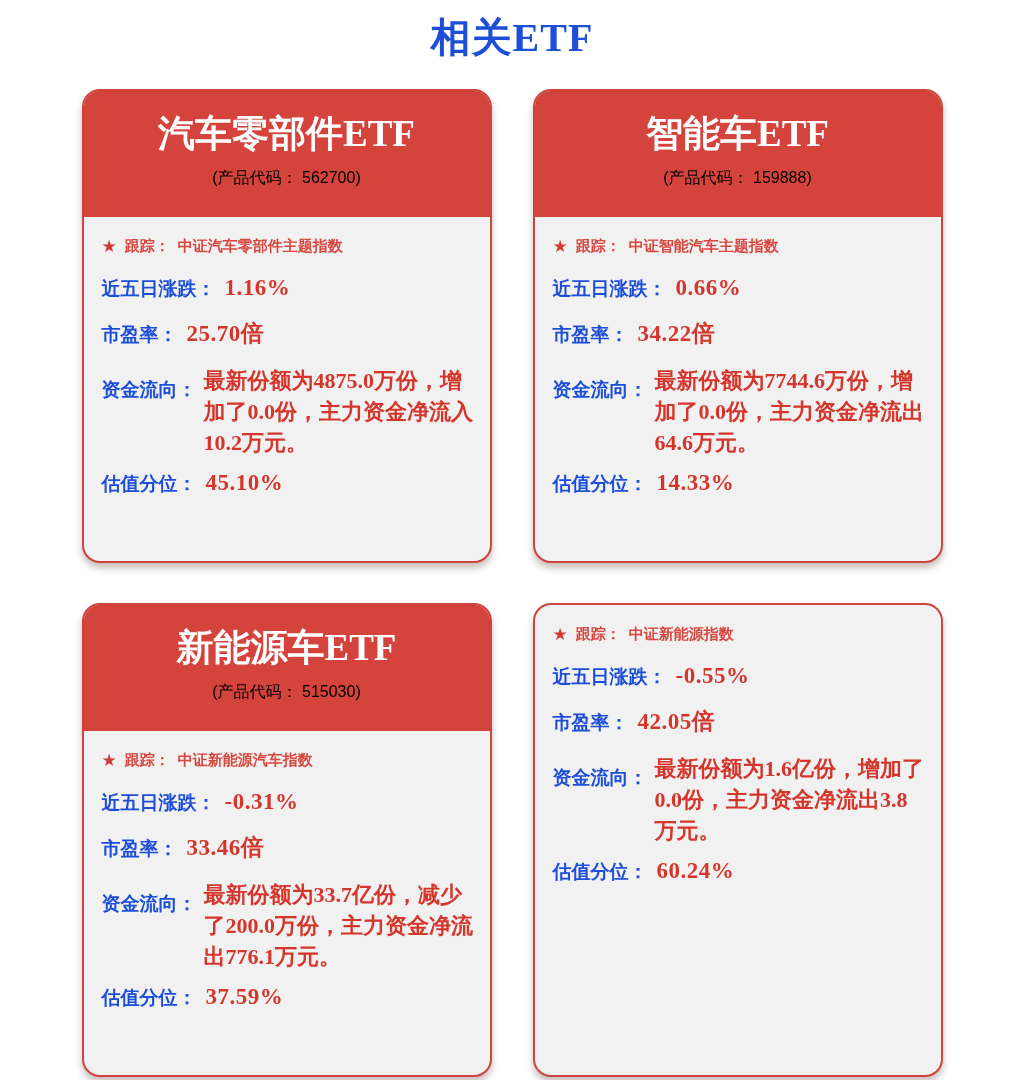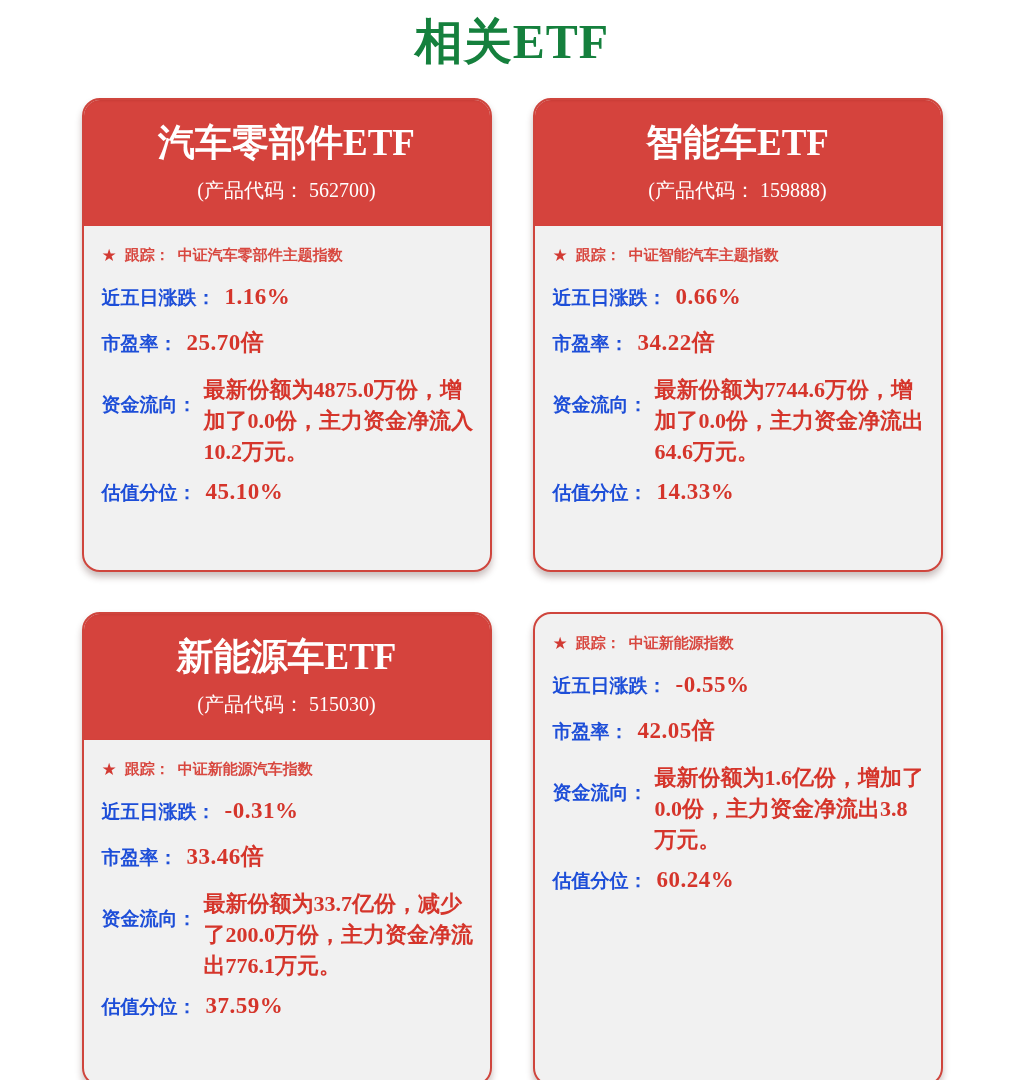--- a/index.html
+++ b/index.html
@@ -9,22 +9,22 @@
     background: #ffffff;
     font-family: "Liberation Sans", "DejaVu Sans", sans-serif;
   }
   .page { width: 1024px; height: 1080px; overflow: hidden; }
 
   .page-title {
     margin: 10px 0 24px 0;
     text-align: center;
     font-family: "Liberation Serif", "DejaVu Serif", serif;
     font-weight: 700;
-    font-size: 48px;
-    color: #15803d;
+    font-size: 40px;
+    color: #1d4ed8;
     letter-spacing: 1px;
   }
 
   .grid {
     display: grid;
     grid-template-columns: 410px 410px;
     column-gap: 41px;
     row-gap: 40px;
     justify-content: center;
   }
@@ -50,23 +50,23 @@
   }
   .card-title {
     font-family: "Liberation Serif", "DejaVu Serif", serif;
     font-weight: 700;
     font-size: 37px;
     color: #ffffff;
     line-height: 42px;
   }
   .card-code {
     margin-top: 13px;
-    font-family: Liberation Serif, serif;
-    font-size: 20px;
-    color: #ffffff;
+    font-family: Liberation Sans, sans-serif;
+    font-size: 16px;
+    color: #000000;
   }
 
   .card-body { padding: 20px 14px 16px 18px; }
 
   .track-row {
     display: flex;
     align-items: center;
     gap: 8px;
     margin-bottom: 19px;
     color: #d8473f;
@@ -98,21 +98,21 @@
   .flow-row { display: flex; align-items: flex-start; margin-bottom: 12px; }
   .flow-value {
     margin-left: 7px;
     flex: 1;
     font-family: "Liberation Serif", "DejaVu Serif", serif;
     font-weight: 700;
     font-size: 22px;
     line-height: 31px;
     color: #d5352b;
   }
-  .flow-row .info-label { position: relative; top: 18px; font-family: Liberation Serif, serif; }
+  .flow-row .info-label { position: relative; top: 12px; font-family: Liberation Serif, serif; }
 </style>
 </head>
 <body>
 
 <div class="page">
 
   <h1 class="page-title">相关ETF</h1>
 
   <div class="grid">
 

